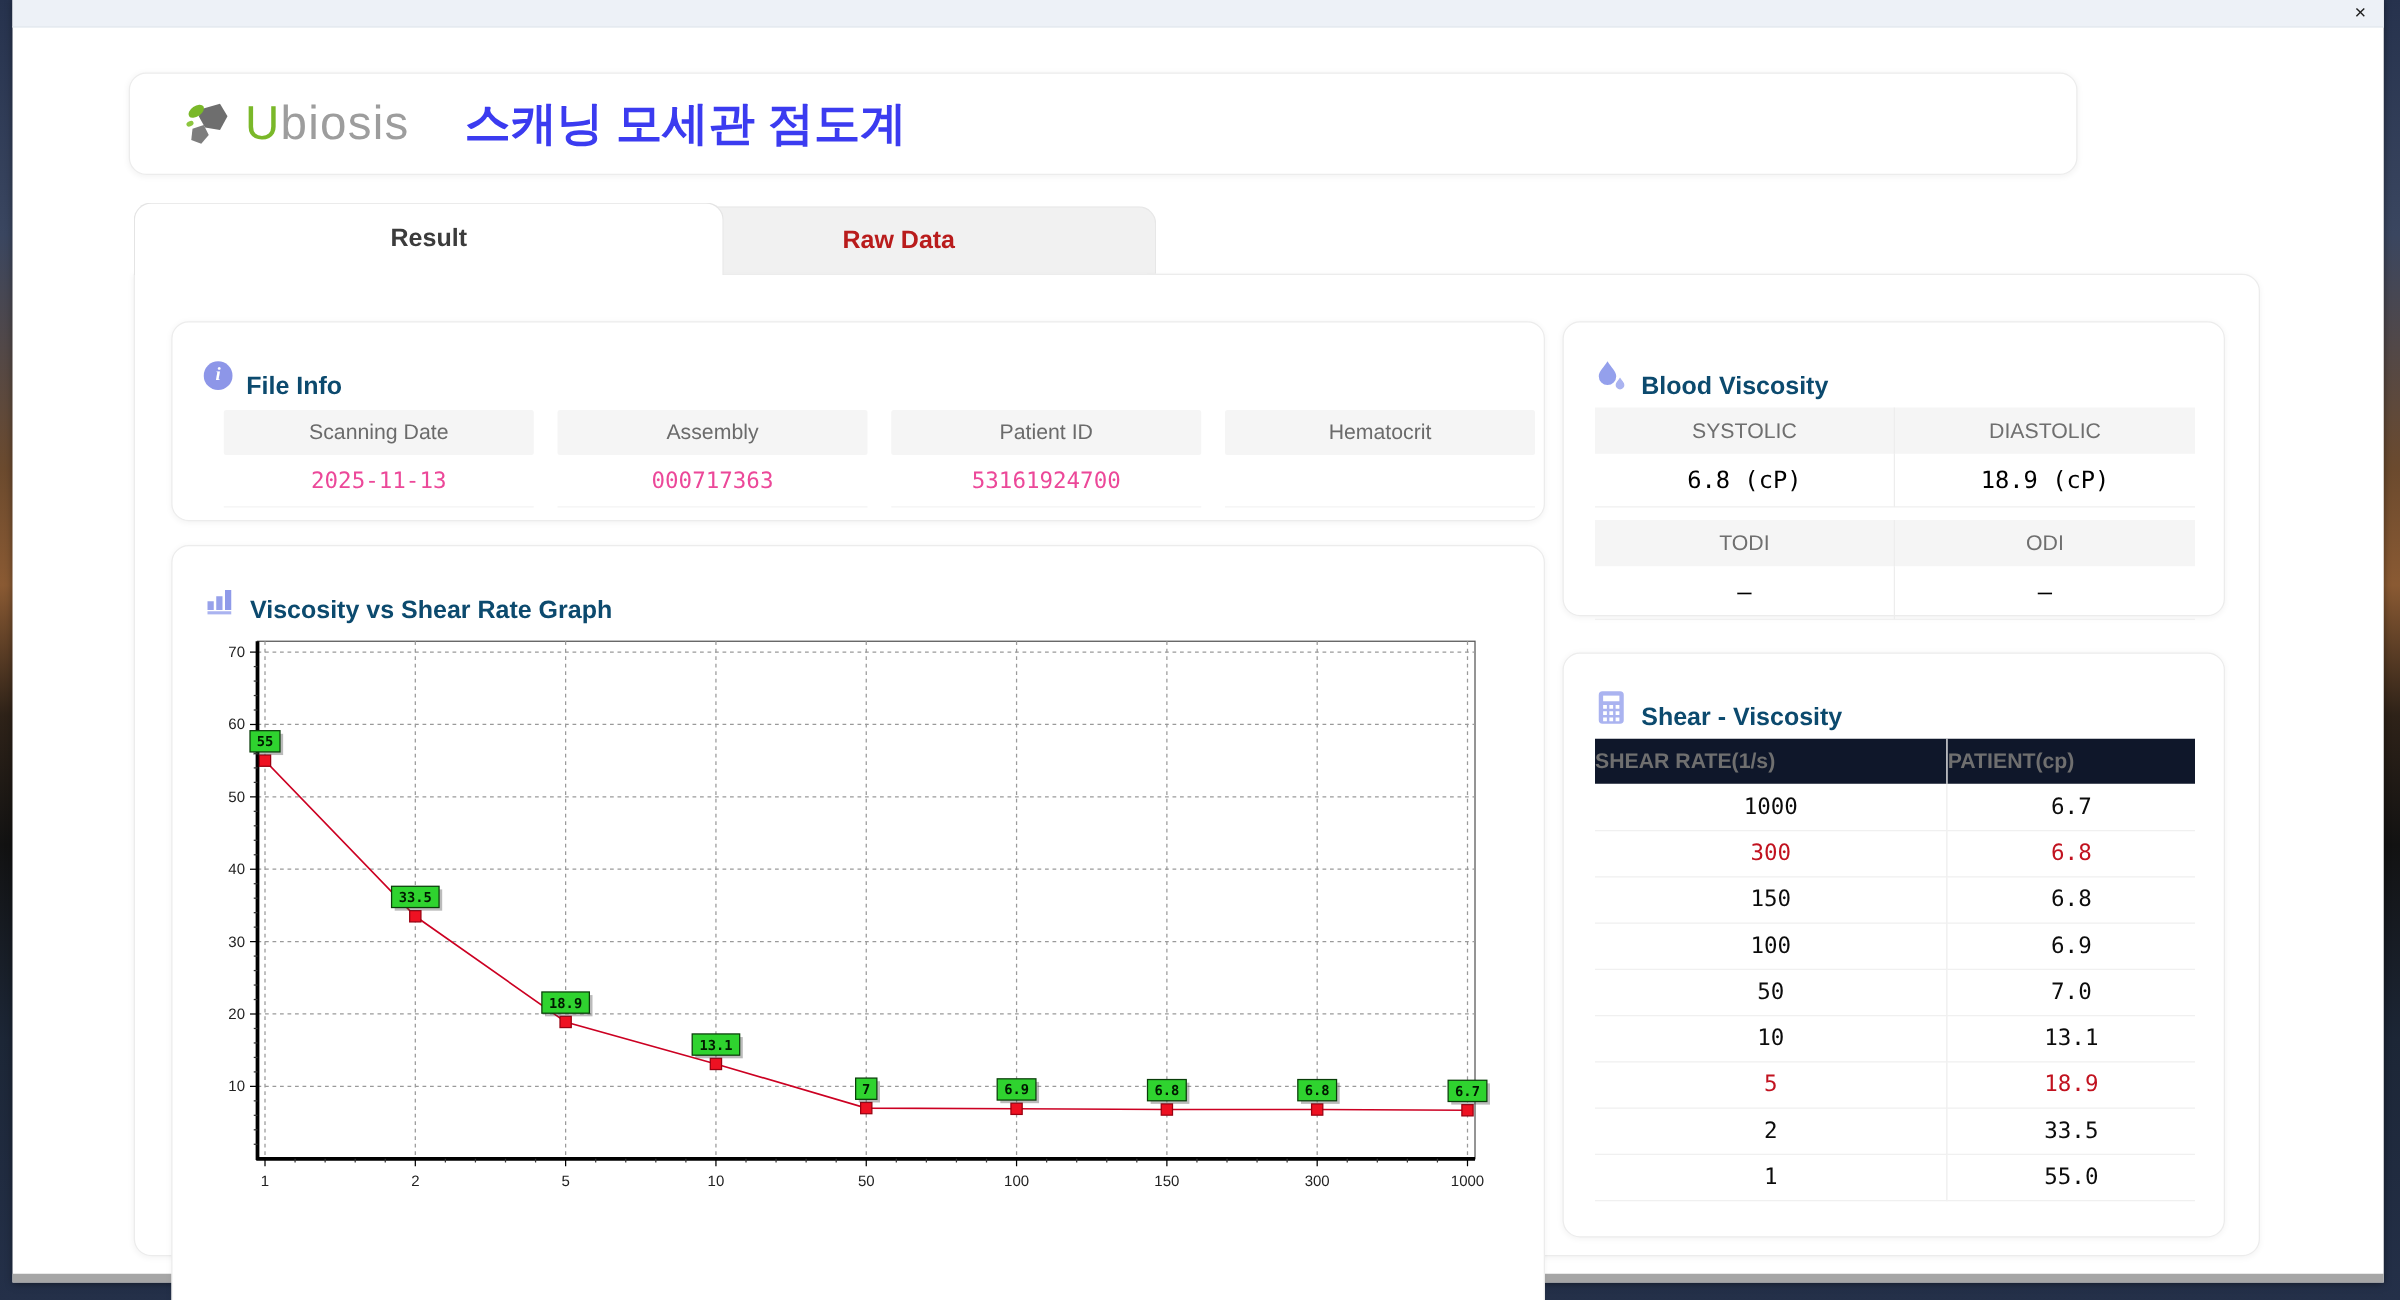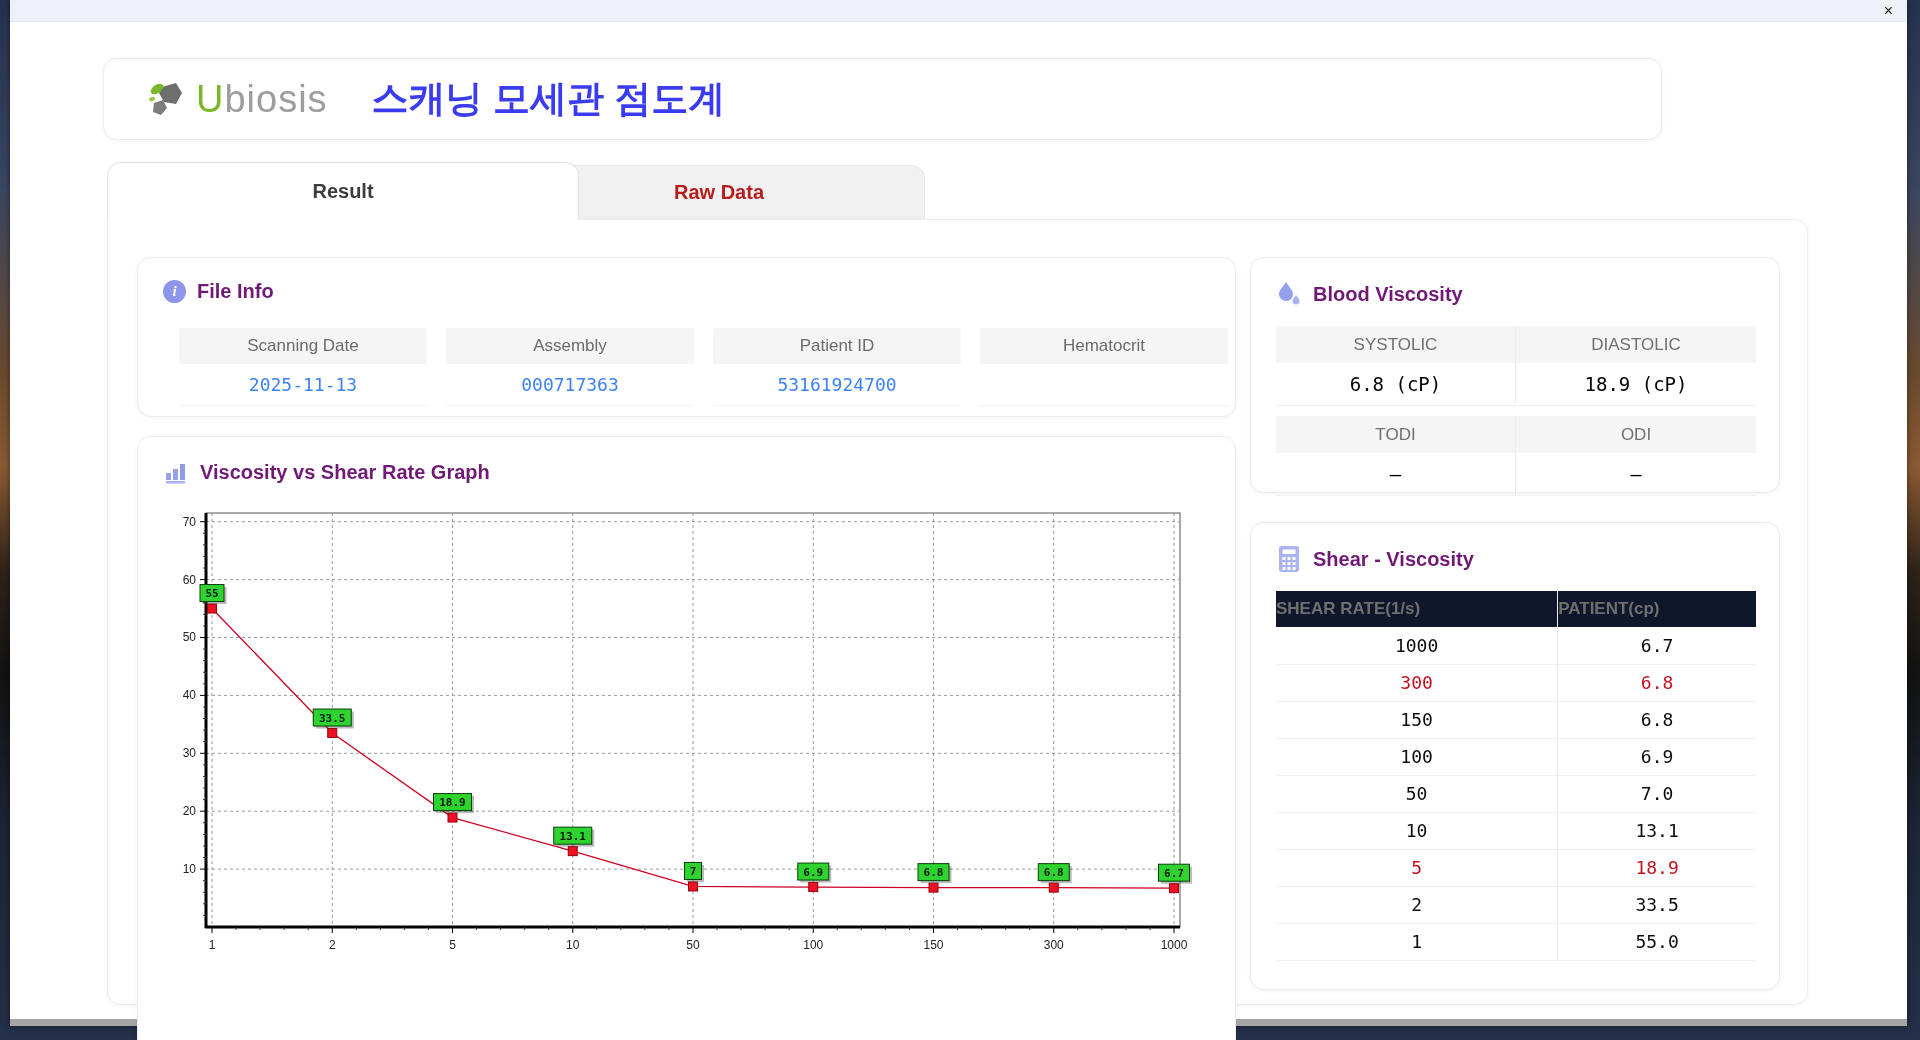--- a/index.html
+++ b/index.html
@@ -32,32 +32,32 @@
     font-size:20px; font-weight:700; border-radius:14px 14px 0 0; cursor:pointer; }
   .tab-active { left:97px; top:162px; width:472px; height:58px; background:#fff;
     border:1px solid #e4e4e4; border-bottom:none; color:#3c3c3c; z-index:3; }
   .tab-inactive { left:503px; top:165px; width:412px; height:54px; background:#f1f1f1;
     border:1px solid #e7e7e7; border-bottom:none; color:#b91c1c; z-index:1; }
   
   .main-panel { left:97px; top:219px; width:1701px; height:786px;
     border-radius:0 14px 14px 14px; z-index:2; }
   
   .sec-title { display:flex; align-items:center; gap:11px; }
-  .sec-title span.t { font-size:20px; font-weight:700; color:#701a75; }
+  .sec-title span.t { font-size:20px; font-weight:700; color:#0c4a6e;margin-top:18px; }
   
   .file-card { left:29px; top:37px; width:1099px; height:160px; }
   .file-card .sec-title { position:absolute; left:25px; top:22px; }
   .info-ic { width:23px; height:23px; border-radius:50%; background:#8d96e8; color:#fff;
     font-size:15px; font-weight:700; font-family:"Liberation Serif",serif; font-style:italic;
     display:flex; align-items:center; justify-content:center; }
   .fields { position:absolute; left:41px; top:70px; display:flex; gap:19px; }
   .field { width:248px; }
   .field-h { height:36px; background:#f5f5f5; color:#6b6b6b; font-size:17px;
     display:flex; align-items:center; justify-content:center; border-radius:2px; }
-  .field-v { height:42px; background:#fff; color:#3b82f6; font-size:18px;
+  .field-v { height:42px; background:#fff; color:#ec4899; font-size:18px;
     font-family:"DejaVu Sans Mono",monospace; display:flex; align-items:center;
     justify-content:center; border-bottom:1px solid #f3f3f3; }
   
   .graph-card { left:29px; top:216px; width:1099px; height:652px; }
   .graph-card .sec-title { position:absolute; left:25px; top:22px; }
   .chart-wrap { position:absolute; left:28px; top:66px; width:1030px; height:470px; }
   svg.chart { overflow:visible; }
   
   .bv-card { left:1142px; top:37px; width:530px; height:236px; }
   .bv-card .sec-title { position:absolute; left:25px; top:22px; }

